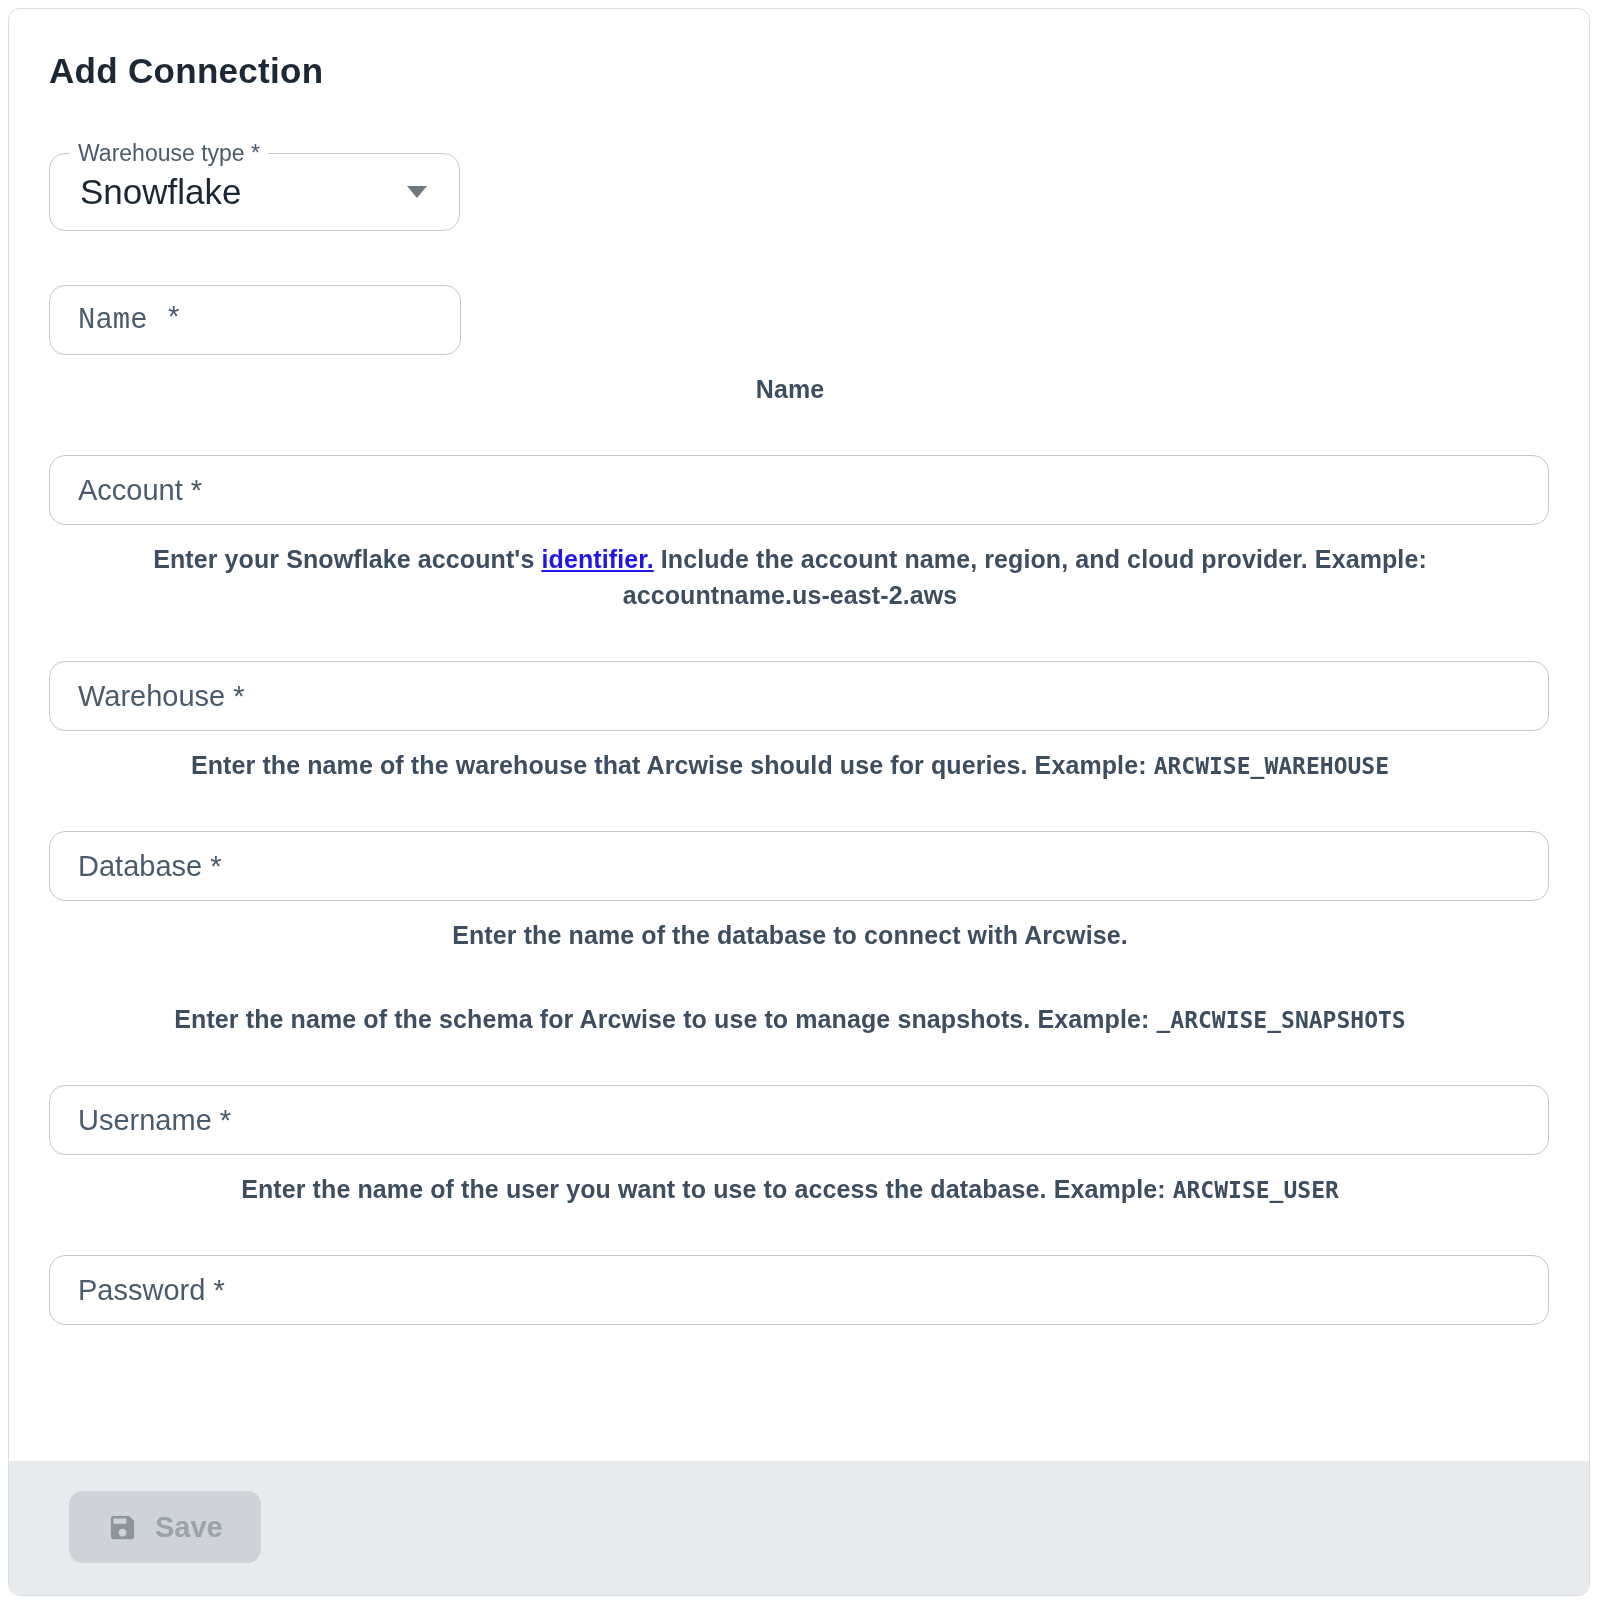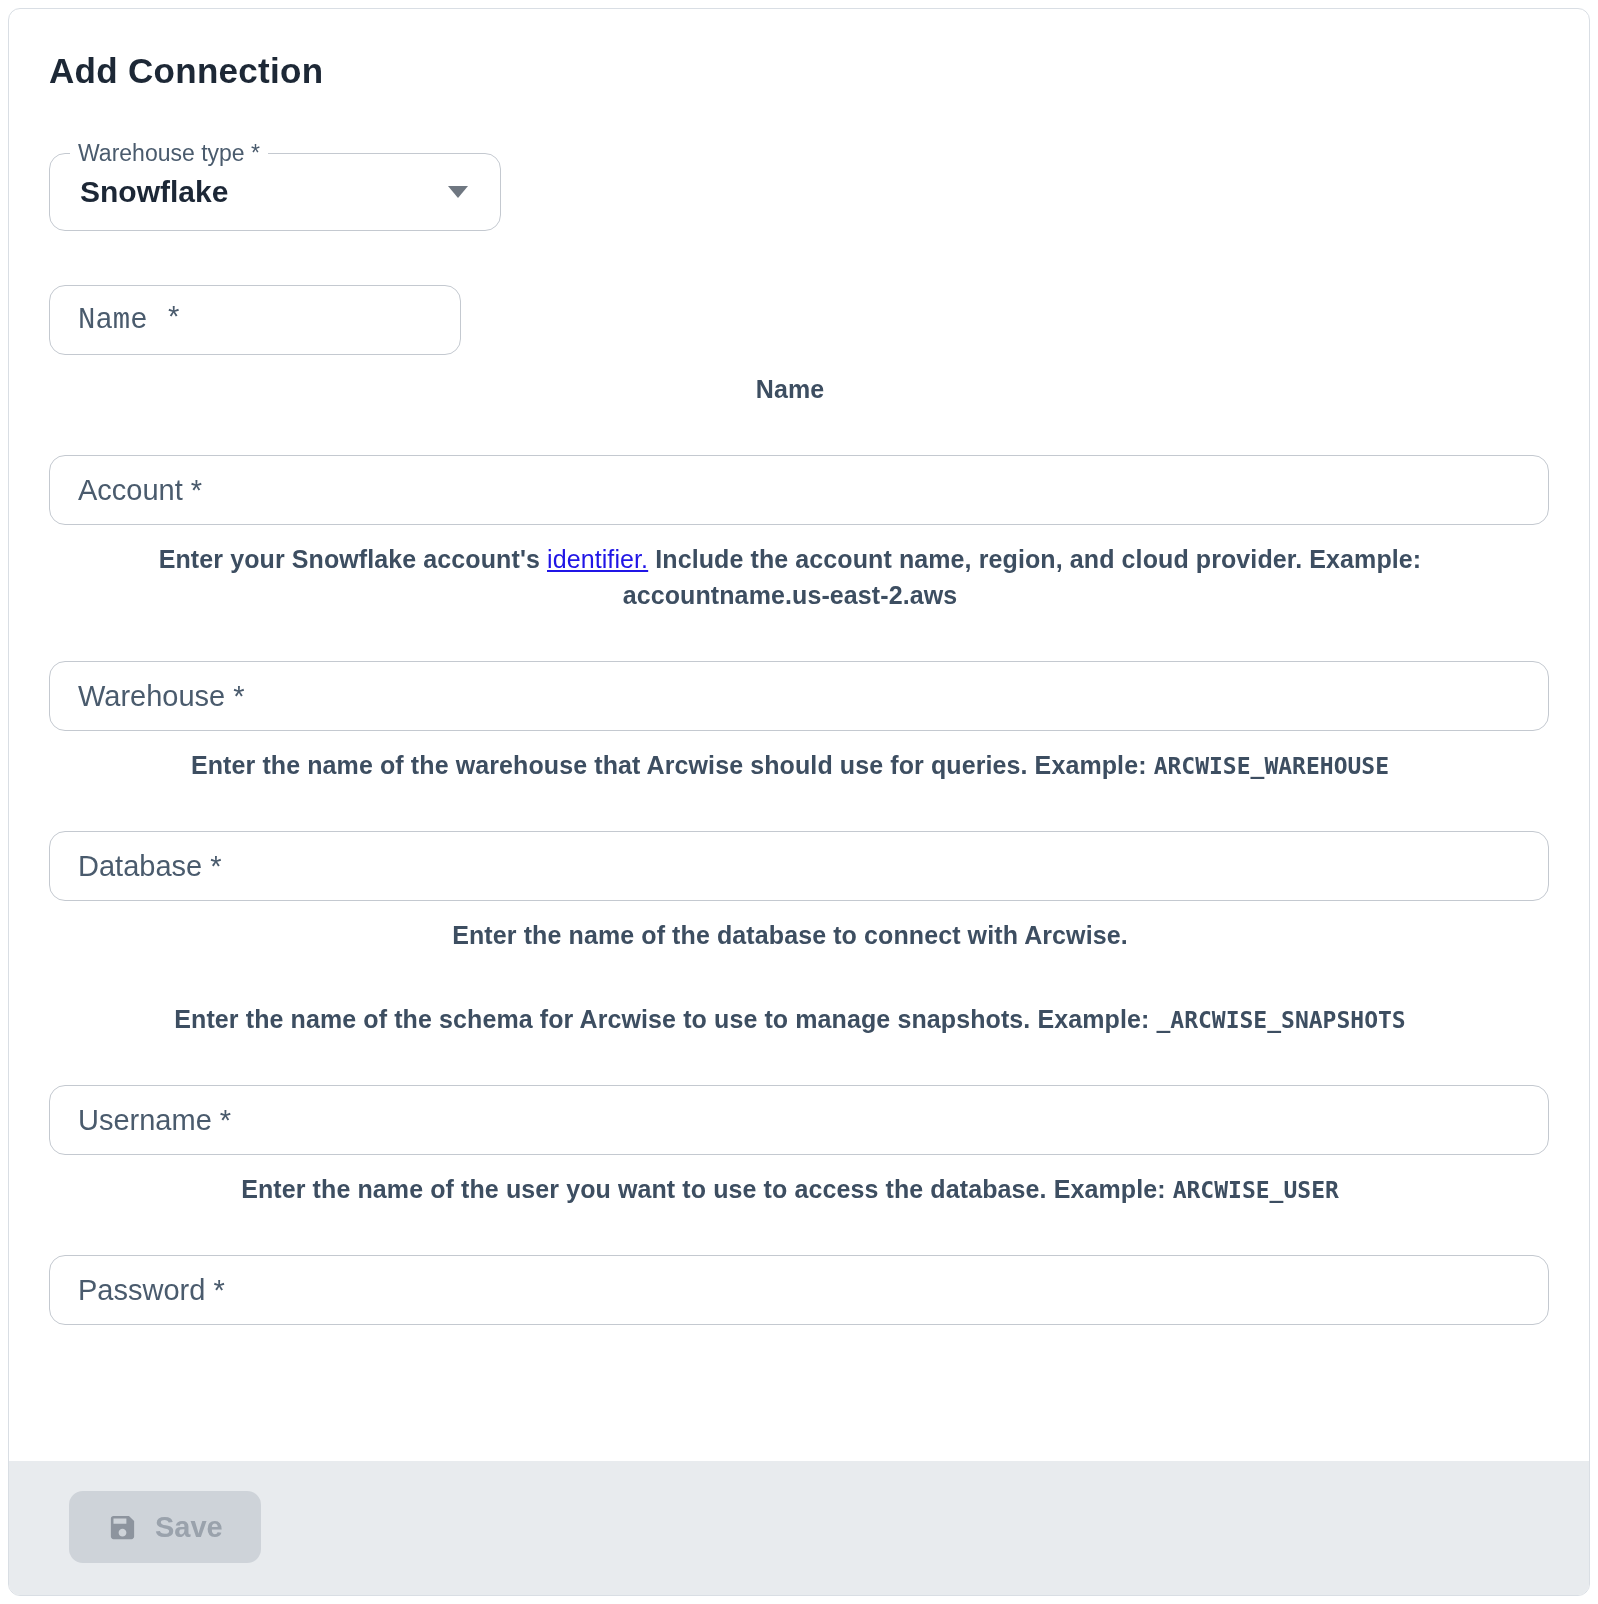--- a/index.html
+++ b/index.html
@@ -41,21 +41,21 @@
     margin:0;
     font-size:35px;
     font-weight:bold;
     letter-spacing:.3px;
     color:var(--title);
   }
   
   .select-wrap{
     position:relative;
     margin-top:62px;
-    width:452px;
+    width:411px;
     height:78px;
     border:1px solid var(--input-border);
     border-radius:16px;
     display:flex;
     align-items:center;
     padding:0 30px 0 30px;
     cursor:pointer;
     background:#fff;
   }
   .select-label{
@@ -63,23 +63,22 @@
     top:-14px;
     left:20px;
     background:#ffffff;
     padding:0 8px;
     font-size:23px;
     color:var(--placeholder);
     white-space:nowrap;
   }
   .select-value{
     flex:1;
-    font-size:30px;
+    font-size:35px;
     color:var(--value-text);
-    font-weight:bold;
   }
   .caret{
     width:0;height:0;
     border-left:10px solid transparent;
     border-right:10px solid transparent;
     border-top:12px solid #6f7781;
     margin-right:2px;
   }
   .field-block{margin-top:54px;}
   .field-block + .field-block{margin-top:48px;}
@@ -106,21 +105,21 @@
     font-size:25px;
     font-weight:bold;
     color:var(--helper-text);
     line-height:1.44;
     max-width:1430px;
     letter-spacing:.1px;
     text-align:center;
   }
   .helper a.helper-link{
     color:var(--link);
-    font-weight:normal;
+    font-weight:bold;
     text-decoration:underline;
   }
   .helper .mono{
     font-family:"DejaVu Sans Mono", monospace;
     font-weight:bold;
     font-size:23px;
     letter-spacing:0;
   }
   .footer{
     background:var(--footer-bg);

